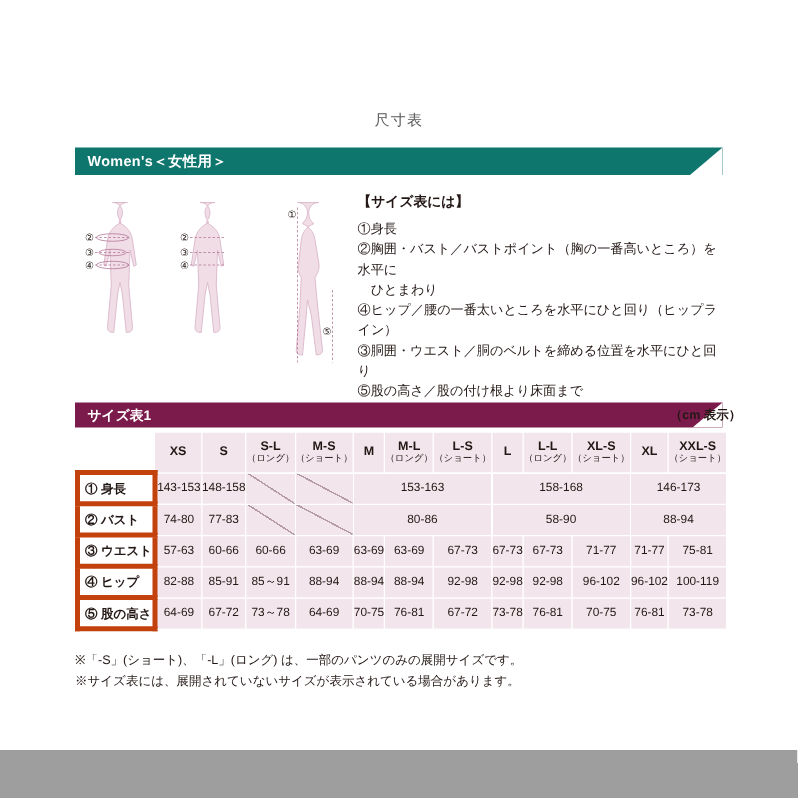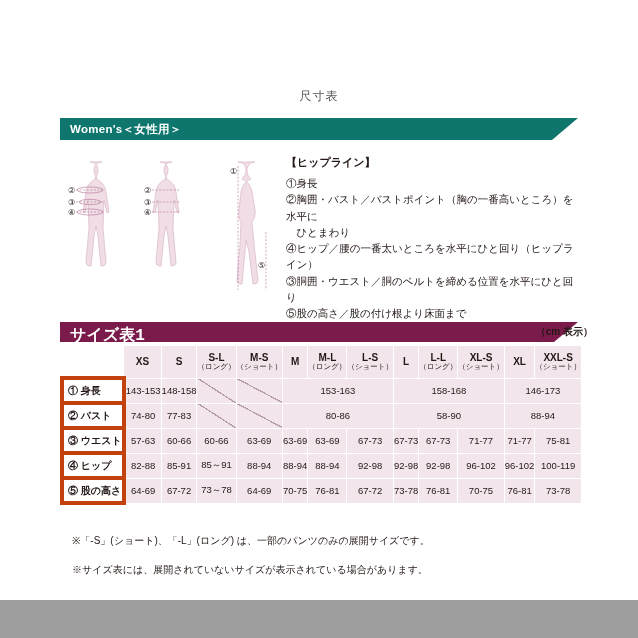--- a/index.html
+++ b/index.html
@@ -49,21 +49,21 @@
   }
   .howto .ht-title{font-weight:bold;font-size:11px;margin-bottom:4px;}
   .howto p{margin:0;}
 
   
   .band2{
     position:absolute;left:60px;top:322px;width:518px;height:20px;
     background:#7b1b4b;overflow:hidden;
   }
   .band2 .band-text{
-    position:absolute;left:10px;top:3px;color:#fff;font-size:16px;font-weight:bold;font-family:Liberation Mono, monospace;
+    position:absolute;left:10px;top:3px;color:#fff;font-size:11px;font-weight:bold;
   }
   .band2 .band-cut{
     position:absolute;right:0;top:0;width:0;height:0;
     border-left:24px solid transparent;border-bottom:20px solid #ffffff;
   }
   .cm-note{
     position:absolute;right:64px;top:325px;font-size:10px;font-weight:bold;color:#231815;margin-left:17px;
   }
 
   
@@ -113,21 +113,21 @@
     content:"";
     position:absolute;left:-10%;top:-10%;width:120%;height:120%;
     background:linear-gradient(to top right, transparent calc(50% - 0.6px), #b59aa8 calc(50% - 0.6px), #b59aa8 calc(50% + 0.6px), transparent calc(50% + 0.6px));
   }
 
   
   .notes{
     position:absolute;left:60px;top:520px;width:518px;
     font-size:10px;line-height:1.7;color:#231815;
   }
-  .notes p{margin:12px;}
+  .notes p{margin:0;}
 
   
   .bottom-strip{
     position:absolute;left:0;top:600px;width:638px;height:38px;background:#9e9e9f;
   }
 
   
   .fig-num{font-size:8px;fill:#231815;font-family:"Liberation Sans",sans-serif;}
 </style>
 </head>
@@ -183,21 +183,21 @@
           <text x="84" y="53">②</text>
           <text x="84" y="65">③</text>
           <text x="84" y="75">④</text>
           <text x="170" y="34">①</text>
           <text x="198" y="128">⑤</text>
         </g>
       </svg>
     </div>
 
     <div class="howto">
-      <div class="ht-title">【ヒップライン】</div>
+      <div class="ht-title">【サイズ表には】</div>
       <p>①身長</p>
       <p>②胸囲・バスト／バストポイント（胸の一番高いところ）を水平に</p>
       <p>　ひとまわり</p>
       <p>④ヒップ／腰の一番太いところを水平にひと回り（ヒップライン）</p>
       <p>③胴囲・ウエスト／胴のベルトを締める位置を水平にひと回り</p>
       <p>⑤股の高さ／股の付け根より床面まで</p>
     </div>
   </div>
 
   <div class="band2">

